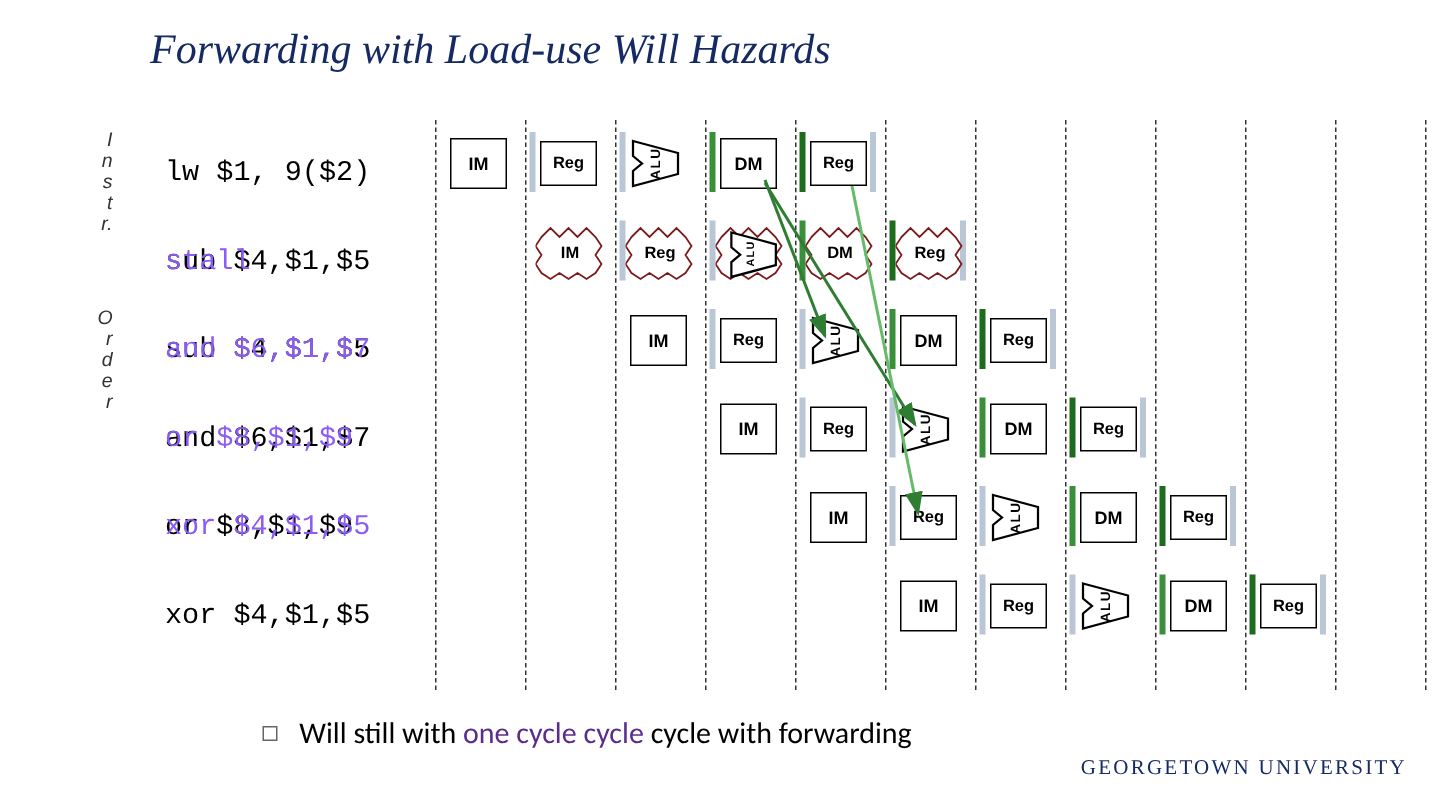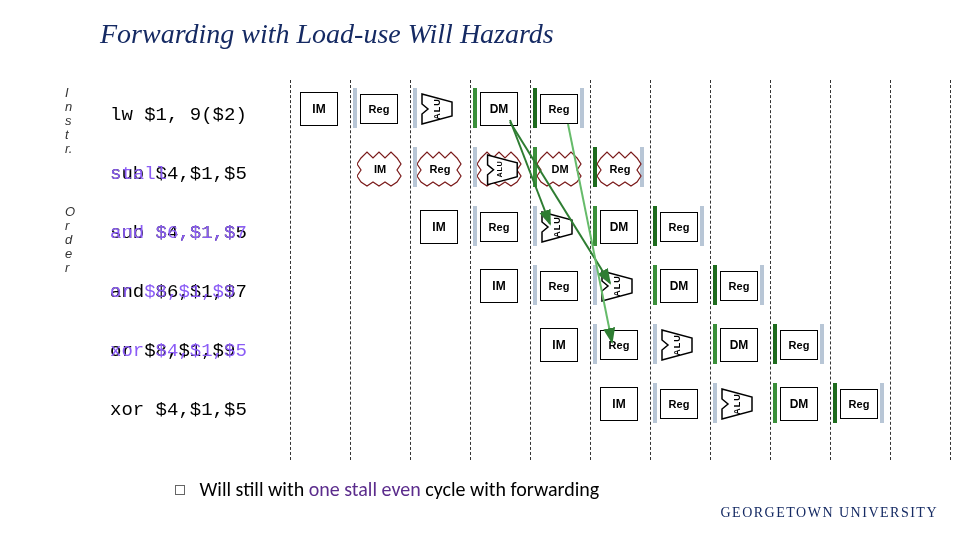--- a/index.html
+++ b/index.html
@@ -38,21 +38,21 @@
   .sidelabel {
     position: absolute;
     left: 35px;
     top: 5px;
     font-family: Arial, sans-serif;
     font-style: italic;
     font-size: 13px;
     color: #333;
     line-height: 14px;
     width: 10px;
-    text-align: left;
+    text-align: right;
   }
   .row {
     position: absolute;
     left: 80px;
     height: 40px;
     width: 850px;
   }
   .instr {
     position: absolute;
     left: 0;
@@ -413,17 +413,17 @@
     <div class="clk" style="left: 620px;"></div>
     <div class="clk" style="left: 680px;"></div>
     <div class="clk" style="left: 740px;"></div>
     <div class="clk" style="left: 800px;"></div>
     <div class="clk" style="left: 860px;"></div>
     <div class="clk" style="left: 920px;"></div>
   </div>
 
 <div class="footer">
   <span class="sq"></span>
-  <span>Will still with </span><span class="accent">one stall even</span><span> cycle with forwarding</span>
+  <span>Will still with </span><span class="accent">one cycle cycle</span><span> cycle with forwarding</span>
 </div>
 
 <div class="logo">GEORGETOWN
 UNIVERSITY</div>
 
 </body></html>

